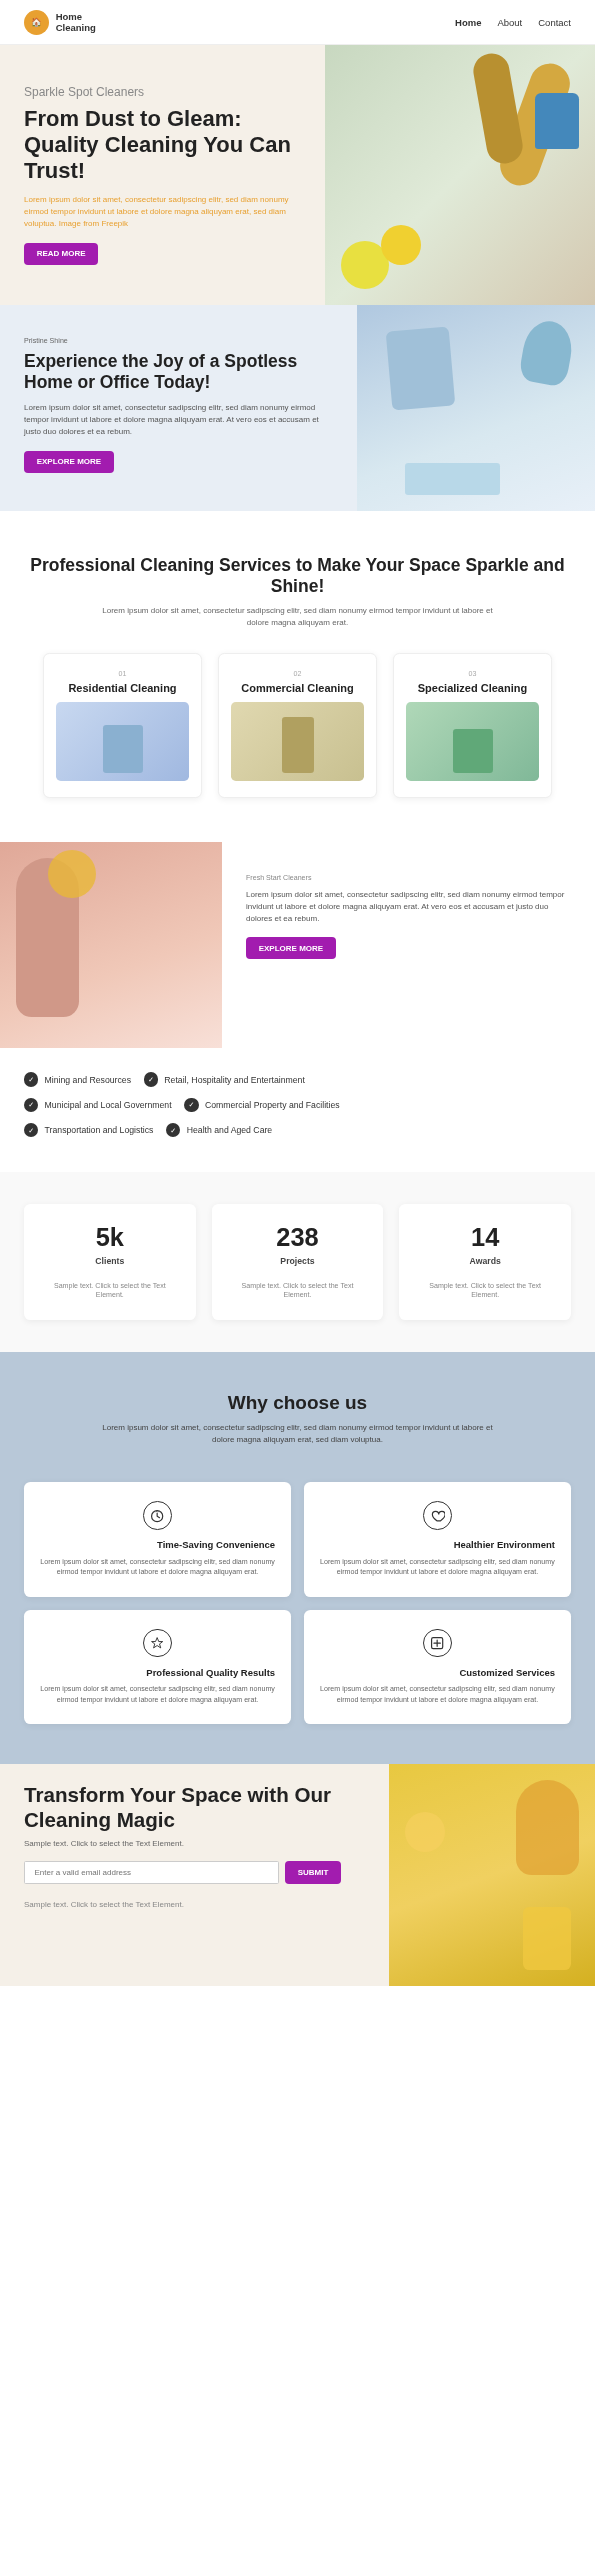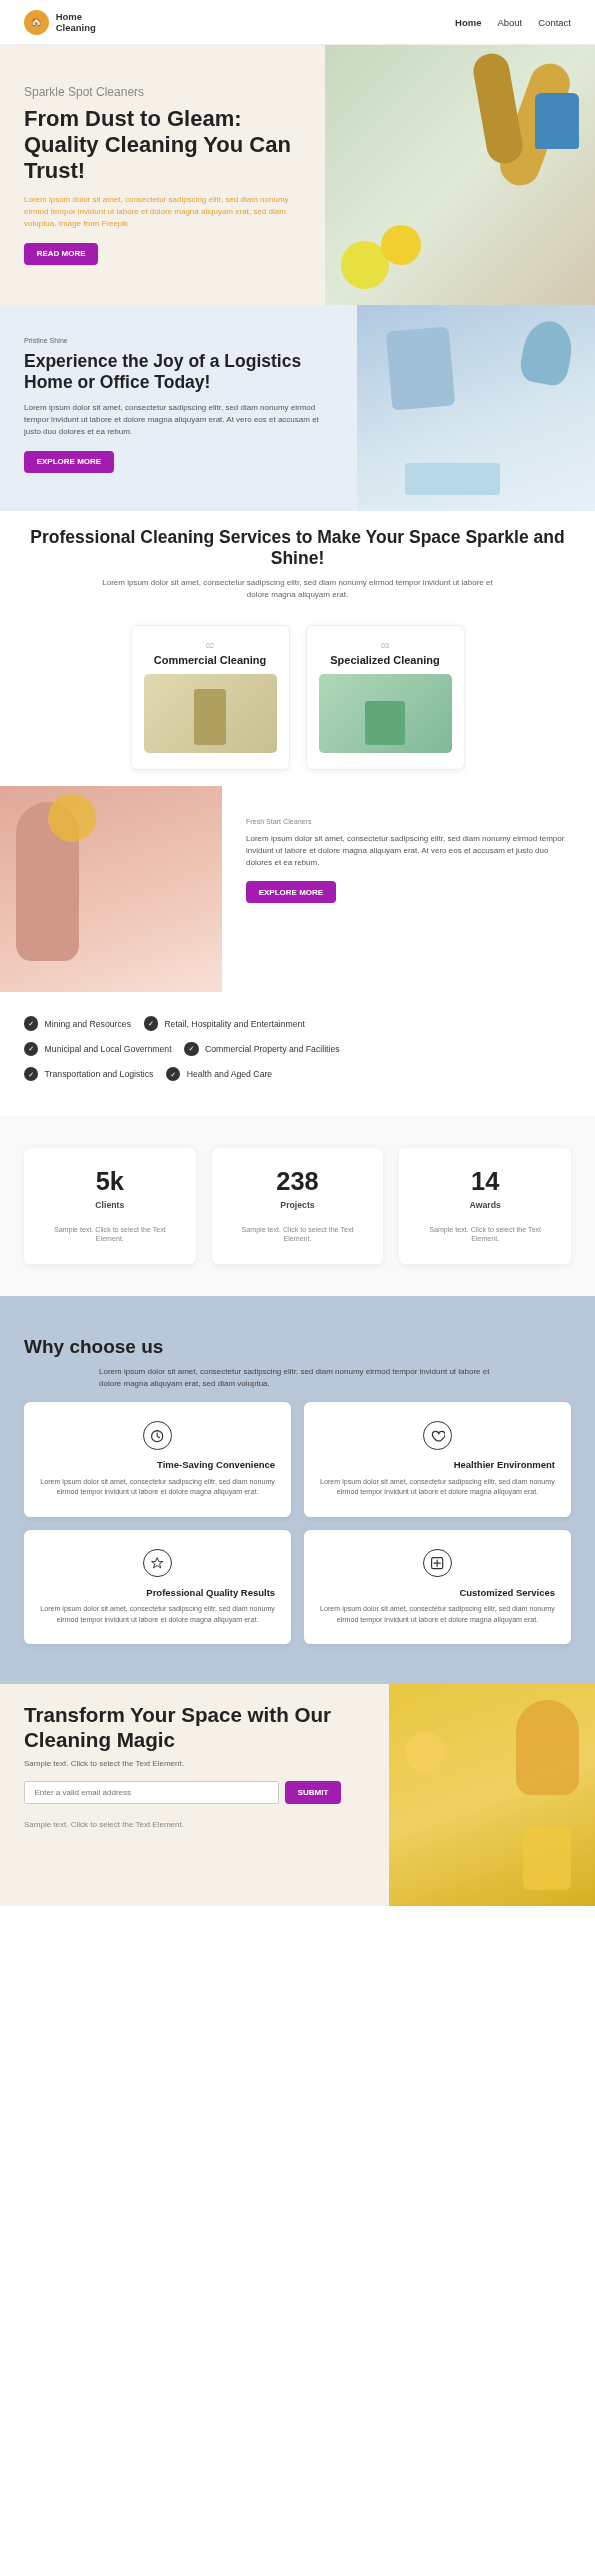--- a/index.html
+++ b/index.html
@@ -26,21 +26,21 @@
     
     .section2 { display: flex; background: #e8eef5; min-height: 206px; }
     .section2-left { flex: 1; padding: 32px 24px; }
     .section2-badge { font-size: 7.1px; color: #666; margin-bottom: 6.3px; }
     .section2-title { font-size: 17.5px; font-weight: 900; color: #222; line-height: 1.2; margin-bottom: 9.5px; }
     .section2-text { font-size: 8px; color: #555; line-height: 1.5; margin-bottom: 12.7px; }
     .section2-image { width: 238px; background: #c8d8e8; position: relative; overflow: hidden; }
     .section2-img-inner { width: 100%; height: 100%; background: linear-gradient(160deg, #b0c8e0 0%, #d8e8f0 60%, #e8f0f8 100%); }
 
     
-    .section3 { padding: 16px 24px; text-align: center; background: #fff; }
+    .section3 { padding: 44px 24px; text-align: center; background: #fff; }
     .section3-title { font-size: 17.5px; font-weight: 900; color: #222; margin-bottom: 8px; }
     .section3-text { font-size: 8px; color: #666; line-height: 1.5; max-width: 397px; margin: 0 auto 24px; }
     .services-grid { display: flex; gap: 16px; justify-content: center; }
     .service-card { background: #fff; border: 0.8px solid #eee; border-radius: 6.3px; padding: 16px 12px; width: 159px; box-shadow: 0 1.6px 6.3px rgba(0,0,0,0.06); }
     .service-num { font-size: 7.1px; color: #aaa; margin-bottom: 4.8px; }
     .service-title { font-size: 11px; font-weight: bold; color: #222; margin-bottom: 8px; }
     .service-img { width: 100%; height: 79px; border-radius: 4.8px; overflow: hidden; margin-top: 8px; }
     .service-img-res { background: linear-gradient(135deg, #c8d8f0 0%, #a0b8e0 100%); width: 100%; height: 100%; }
     .service-img-com { background: linear-gradient(135deg, #e0d8b0 0%, #c8c090 100%); width: 100%; height: 100%; }
     .service-img-spe { background: linear-gradient(135deg, #b0d8b8 0%, #80b898 100%); width: 100%; height: 100%; }
@@ -63,21 +63,21 @@
     
     .section6 { padding: 32px 24px; background: #f9f9f9; }
     .stats-grid { display: flex; gap: 16px; justify-content: center; }
     .stat-card { background: #fff; border-radius: 6.3px; padding: 19px 16px; flex: 1; box-shadow: 0 1.6px 6.3px rgba(0,0,0,0.06); text-align: center; }
     .stat-number { font-size: 25.4px; font-weight: 900; color: #222; margin-bottom: 3.2px; }
     .stat-label { font-size: 8.7px; font-weight: bold; color: #444; margin-bottom: 16px; }
     .stat-text { font-size: 7.1px; color: #888; line-height: 1.4; }
 
     
     .section7 { padding: 40px 24px; background: #b8c8d8; }
-    .section7-header { margin-bottom: 12px; }
+    .section7-header { text-align: center; margin-bottom: 36px; }
     .section7-title { font-size: 19px; font-weight: 900; color: #222; margin-bottom: 8px; }
     .section7-text { font-size: 8px; color: #444; line-height: 1.5; max-width: 397px; margin: 0 auto; }
     .why-grid { display: grid; grid-template-columns: 1fr 1fr; gap: 12.7px; }
     .why-card { background: #fff; border-radius: 6.3px; padding: 19px 16px; box-shadow: 0 1.6px 6.3px rgba(0,0,0,0.06); }
     .why-icon { width: 28.6px; height: 28.6px; border: 1.6px solid #333; border-radius: 50%; display: flex; align-items: center; justify-content: center; margin: 0 auto 9.5px; }
     .why-card-title { font-size: 9.5px; font-weight: bold; color: #222; text-align: right; margin-bottom: 6.3px; }
     .why-card-text { font-size: 7.1px; color: #666; line-height: 1.5; text-align: center; }
 
     
     .section8 { padding: 19px 24px; background: #f5f0e8; position: relative; overflow: hidden; min-height: 222px; }
@@ -125,37 +125,46 @@
       <div style="position:absolute; top:48px; right:16px; width:44px; height:56px; background:#4488bb; border-radius:6.3px 6.3px 3.2px 3.2px;"></div>
       <div style="position:absolute; bottom:16px; left:16px; width:48px; height:48px; background:#e8e040; border-radius:50%;"></div>
       <div style="position:absolute; bottom:40px; left:56px; width:40px; height:40px; background:#f0d030; border-radius:50%;"></div>
     </div>
   </div>
 </section>
 
 <section class="section2">
   <div class="section2-left">
     <p class="section2-badge">Pristine Shine</p>
-    <h2 class="section2-title">Experience the Joy of a Logistics Home or Office Today!</h2>
+    <h2 class="section2-title">Experience the Joy of a Spotless Home or Office Today!</h2>
     <p class="section2-text">Lorem ipsum dolor sit amet, consectetur sadipscing elitr, sed diam nonumy eirmod tempor invidunt ut labore et dolore magna aliquyam erat. At vero eos et accusam et justo duo dolores et ea rebum.</p>
     <button class="btn-orange">EXPLORE MORE</button>
   </div>
   <div class="section2-image">
     <div class="section2-img-inner" style="position:relative; overflow:hidden;">
       <div style="position:absolute; top:24px; left:32px; width:63px; height:79px; background:#a0c0d8; border-radius:6.3px; transform:rotate(-5deg);"></div>
       <div style="position:absolute; top:16px; right:24px; width:48px; height:63px; background:#88b8d0; border-radius:50% 50% 30% 30%; transform:rotate(10deg);"></div>
       <div style="position:absolute; bottom:16px; left:48px; width:95px; height:32px; background:#b8d8e8; border-radius:3.2px;"></div>
     </div>
   </div>
 </section>
 
 <section class="section3">
   <h2 class="section3-title">Professional Cleaning Services to Make Your Space Sparkle and Shine!</h2>
   <p class="section3-text">Lorem ipsum dolor sit amet, consectetur sadipscing elitr, sed diam nonumy eirmod tempor invidunt ut labore et dolore magna aliquyam erat.</p>
   <div class="services-grid">
+    <div class="service-card">
+      <p class="service-num">01</p>
+      <p class="service-title">Residential Cleaning</p>
+      <div class="service-img">
+        <div class="service-img-res" style="position:relative;">
+          <div style="position:absolute; bottom:8px; left:50%; transform:translateX(-50%); width:40px; height:48px; background:#8ab0d0; border-radius:3.2px;"></div>
+        </div>
+      </div>
+    </div>
     <div class="service-card">
       <p class="service-num">02</p>
       <p class="service-title">Commercial Cleaning</p>
       <div class="service-img">
         <div class="service-img-com" style="position:relative;">
           <div style="position:absolute; bottom:8px; left:50%; transform:translateX(-50%); width:32px; height:56px; background:#b0a060; border-radius:3.2px;"></div>
         </div>
       </div>
     </div>
     <div class="service-card">

